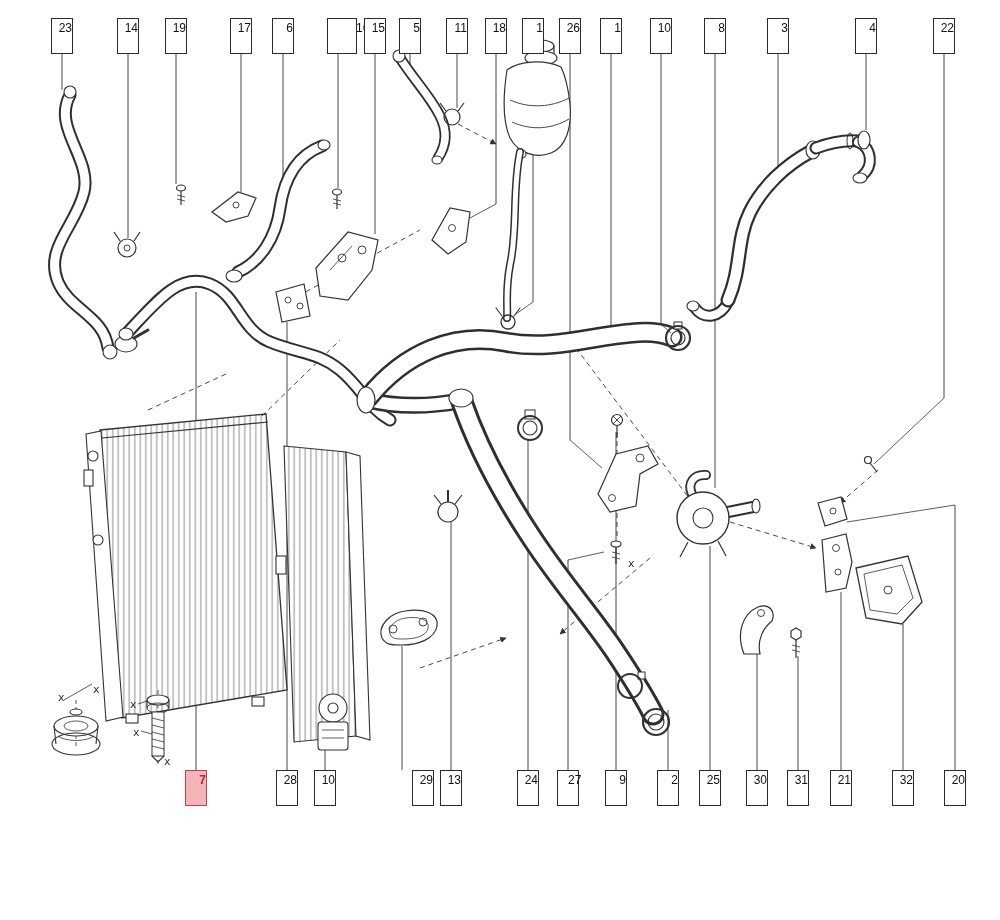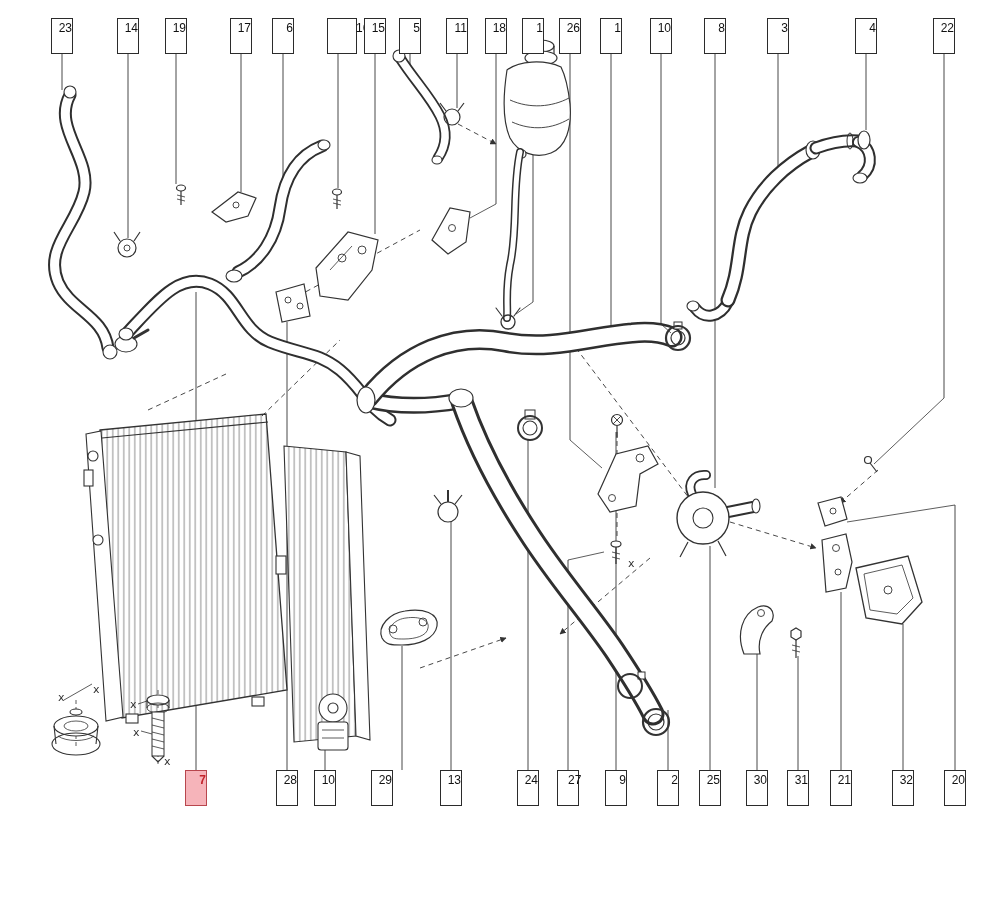--- a/index.html
+++ b/index.html
@@ -381,21 +381,21 @@
       <div class="callout" style="left: 559px; top: 18px;">26</div>
       <div class="callout" style="left: 600px; top: 18px;">1</div>
       <div class="callout" style="left: 650px; top: 18px;">10</div>
       <div class="callout" style="left: 704px; top: 18px;">8</div>
       <div class="callout" style="left: 767px; top: 18px;">3</div>
       <div class="callout" style="left: 855px; top: 18px;">4</div>
       <div class="callout" style="left: 933px; top: 18px;">22</div>
       <div class="callout highlighted" style="left: 185px; top: 770px;">7</div>
       <div class="callout" style="left: 276px; top: 770px;">28</div>
       <div class="callout" style="left: 314px; top: 770px;">10</div>
-      <div class="callout" style="left: 371px; top: 770px;">29</div>
+      <div class="callout" style="left: 412px; top: 770px;">29</div>
       <div class="callout" style="left: 440px; top: 770px;">13</div>
       <div class="callout" style="left: 517px; top: 770px;">24</div>
       <div class="callout" style="left: 557px; top: 770px; padding-left: 10px;">27</div>
       <div class="callout" style="left: 605px; top: 770px;">9</div>
       <div class="callout" style="left: 657px; top: 770px;">2</div>
       <div class="callout" style="left: 699px; top: 770px;">25</div>
       <div class="callout" style="left: 746px; top: 770px;">30</div>
       <div class="callout" style="left: 787px; top: 770px;">31</div>
       <div class="callout" style="left: 830px; top: 770px;">21</div>
       <div class="callout" style="left: 892px; top: 770px;">32</div>

